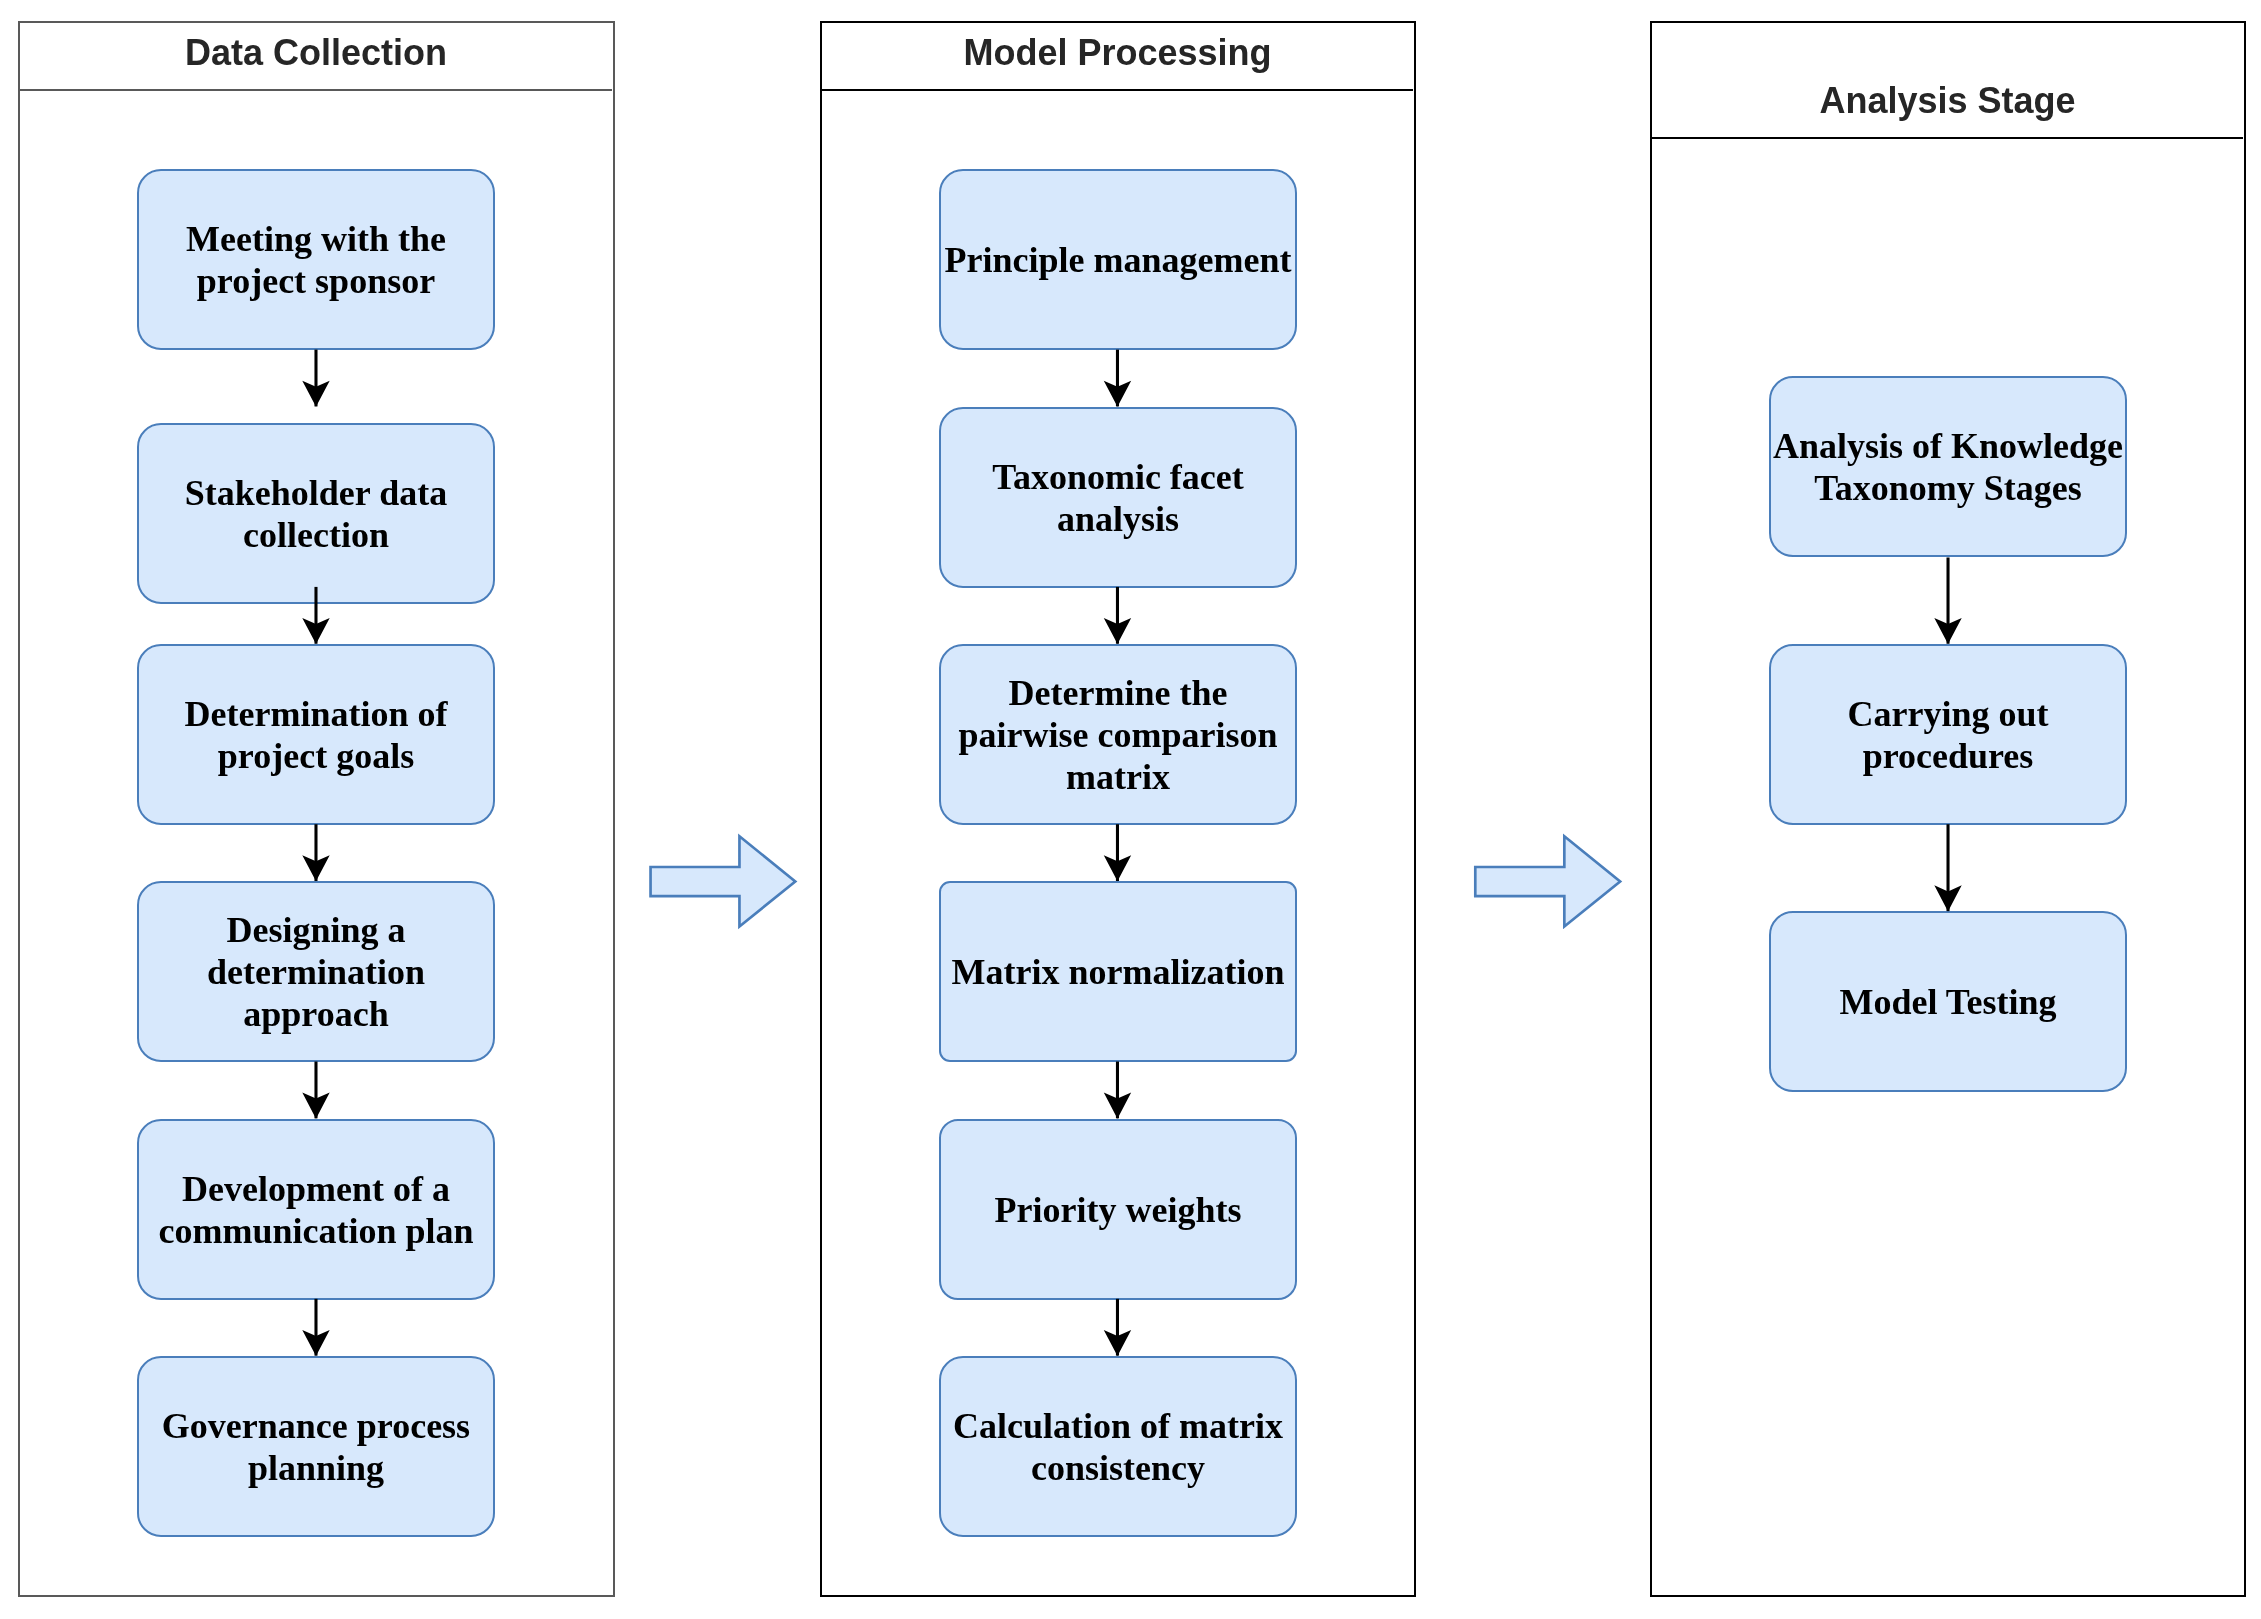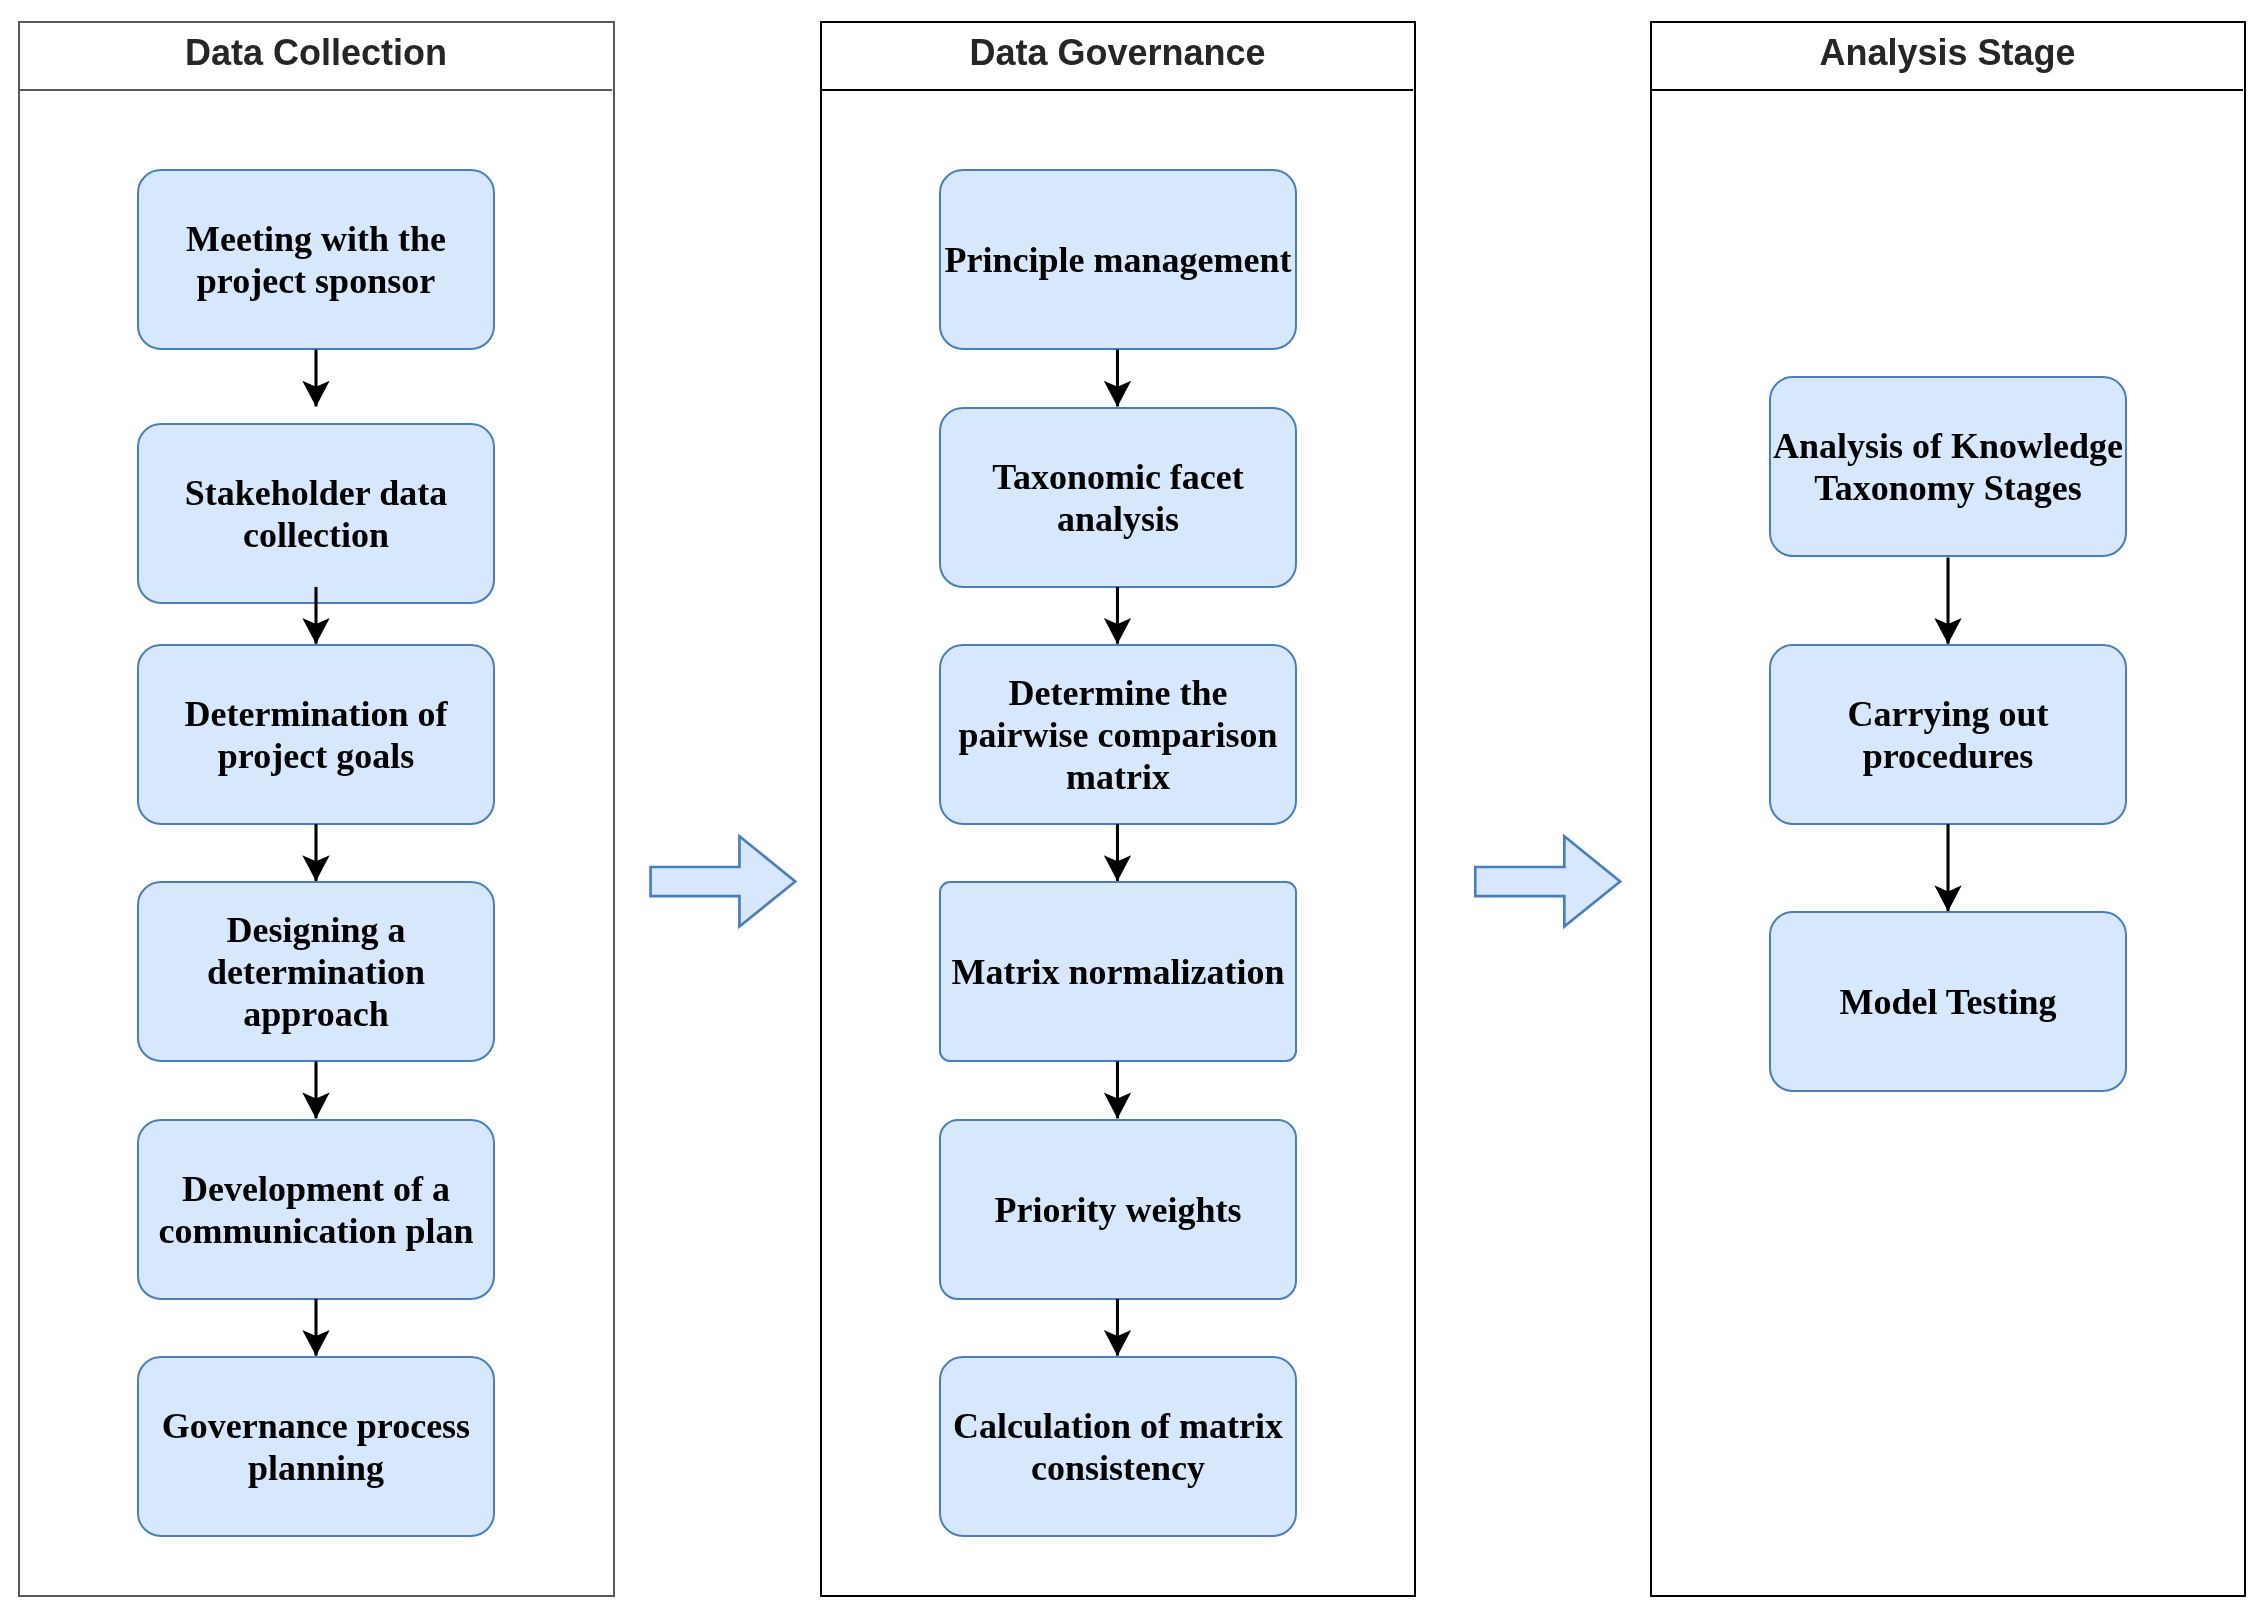--- a/index.html
+++ b/index.html
@@ -30,26 +30,26 @@
 <div id="stage">
 
   <div class="lane" style="left:18px;top:21px;width:597px;height:1576px;border:2.7px solid #595959;">
     <div class="lane-header" style="width:592px;height:68px;border-bottom:2.7px solid #595959;">
       <span class="lane-title">Data Collection</span>
     </div>
   </div>
 
   <div class="lane" style="left:820px;top:21px;width:596px;height:1576px;border:2.7px solid #000000;">
     <div class="lane-header" style="width:591px;height:68px;border-bottom:2.7px solid #000000;">
-      <span class="lane-title">Data Governance</span>
+      <span class="lane-title">Model Processing</span>
     </div>
   </div>
 
   <div class="lane" style="left:1650px;top:21px;width:596px;height:1576px;border:2.7px solid #000000;">
-    <div class="lane-header" style="width:591px;height:68px;border-bottom:2.7px solid #000000;">
+    <div class="lane-header" style="width:591px;height:68px;border-bottom:2.7px solid #000000;margin-top:48px;">
       <span class="lane-title">Analysis Stage</span>
     </div>
   </div>
 
   <div class="node" style="left:137px;top:169px;width:358px;height:181px;">
     <span class="label">Meeting with the
 project sponsor</span>
     </div>
   <div class="node" style="left:137px;top:407px;width:358px;height:181px;margin-top:16px;">
     <span class="label">Stakeholder data

